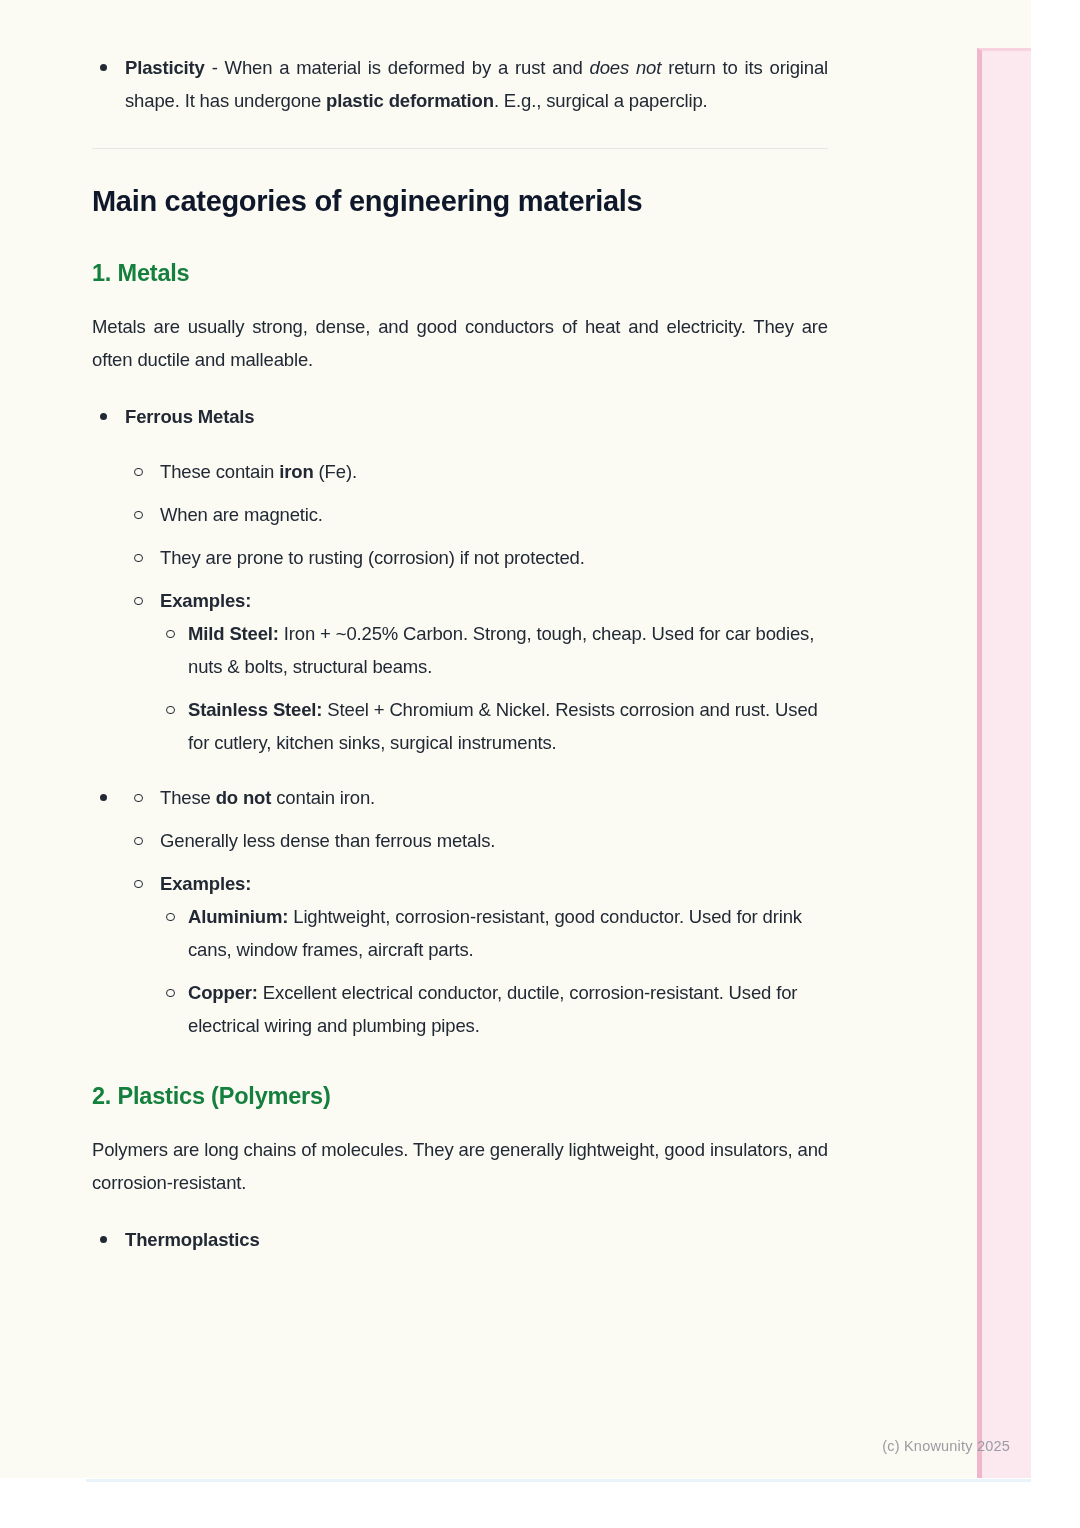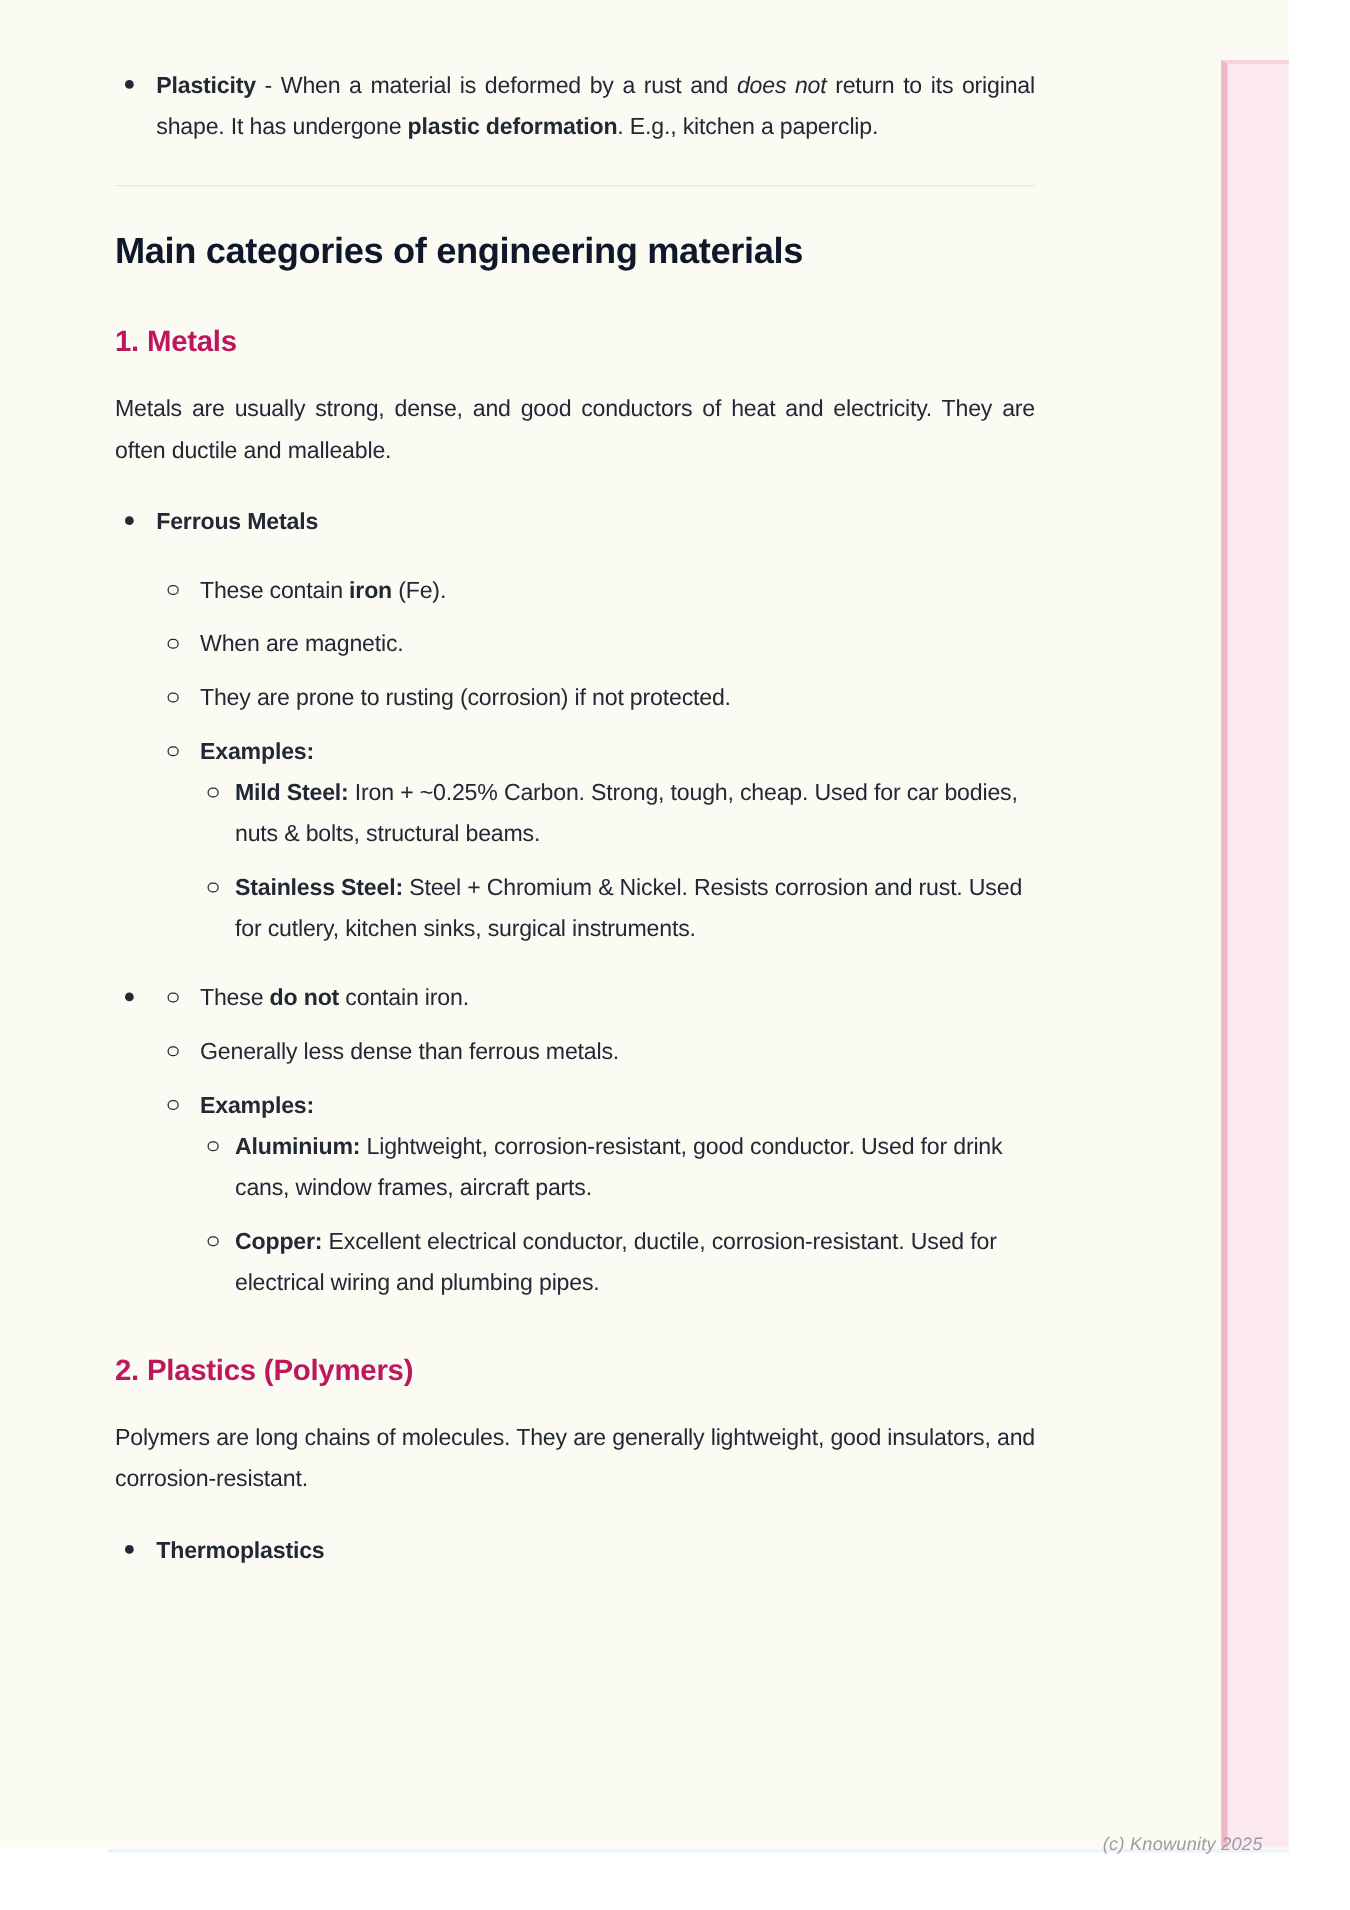--- a/index.html
+++ b/index.html
@@ -57,21 +57,21 @@
     line-height: 36px;
     font-weight: 700;
     color: #0f172a;
     letter-spacing: -0.3px;
   }
   h2 {
     margin: 39px 0 0 0;
     font-size: 23.5px;
     line-height: 30px;
     font-weight: 700;
-    color: #be185d;
+    color: #15803d;
     letter-spacing: -0.2px;
   }
   p { margin: 22px 0 0 0; }
   .just { text-align: justify; }
 
   ul { list-style: none; margin: 0; padding: 0; }
   ul.l1 { margin-top: 24px; }
   li { position: relative; }
   .l1 > li { padding-left: 33px; }
   .l1 > li + li { margin-top: 21px; }
@@ -98,44 +98,43 @@
     background: transparent;
   }
 
   .li-text { display: block; }
   .bold { font-weight: 700; }
   b { font-weight: 700; }
   i { font-style: italic; margin-top: 40px; }
 
   .watermark {
     position: absolute;
-    top: 1465px; right: 70px;
+    top: 1435px; right: 70px;
     font-size: 14.5px;
     line-height: 22px;
     color: #9b9ba2;
     letter-spacing: 0.2px;
     z-index: 5;
-    font-style: italic;
   }
 </style>
 </head>
 <body>
 
 <div class="canvas">
 
   <div class="page-bg"></div>
   <div class="stripe"></div>
   <div class="artifact-line"></div>
 
   <div class="content">
 
     <ul class="l1" style="margin-top:0;">
       <li>
         <span class="marker dot"></span>
-        <span class="li-text just"><b>Plasticity</b><span> - When a material is deformed by a rust and </span><i>does not</i><span> return to its original shape. It has undergone </span><b>plastic deformation</b><span>. E.g., kitchen a paperclip.</span></span>
+        <span class="li-text just"><b>Plasticity</b><span> - When a material is deformed by a rust and </span><i>does not</i><span> return to its original shape. It has undergone </span><b>plastic deformation</b><span>. E.g., surgical a paperclip.</span></span>
       </li>
     </ul>
 
     <hr class="divider">
 
     <h1>Main categories of engineering materials</h1>
 
 
     <h2>1. Metals</h2>
 

